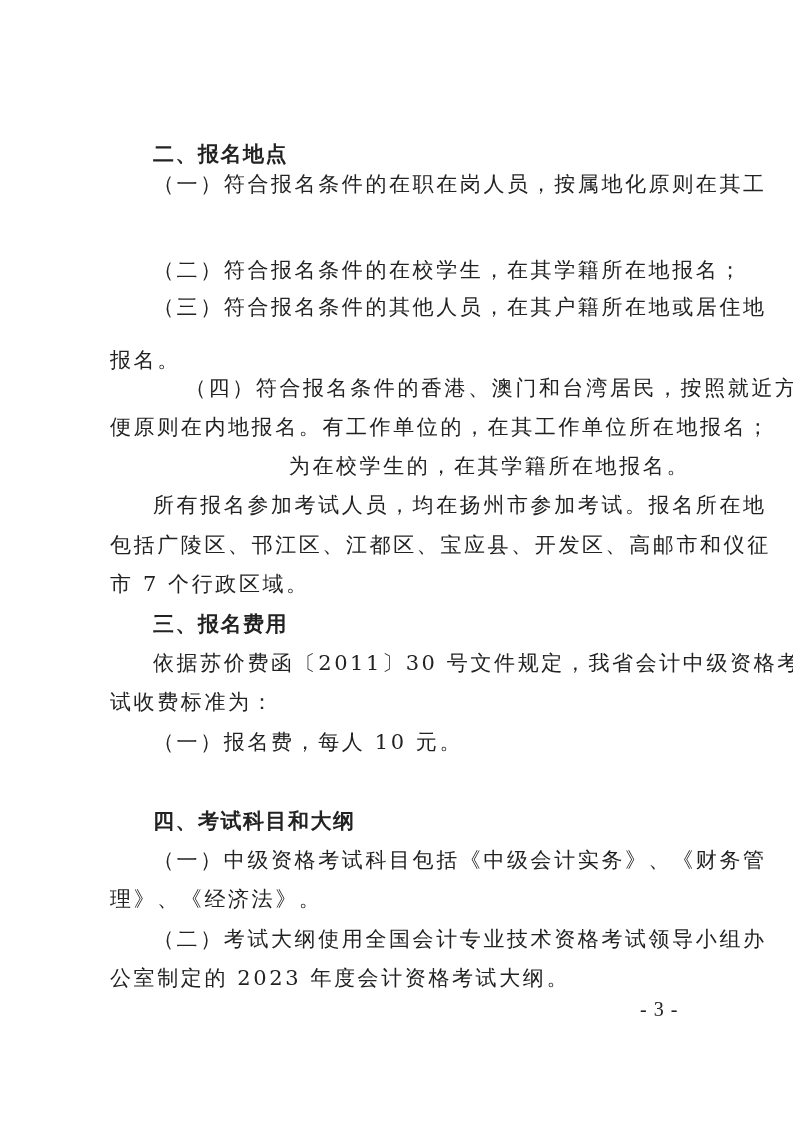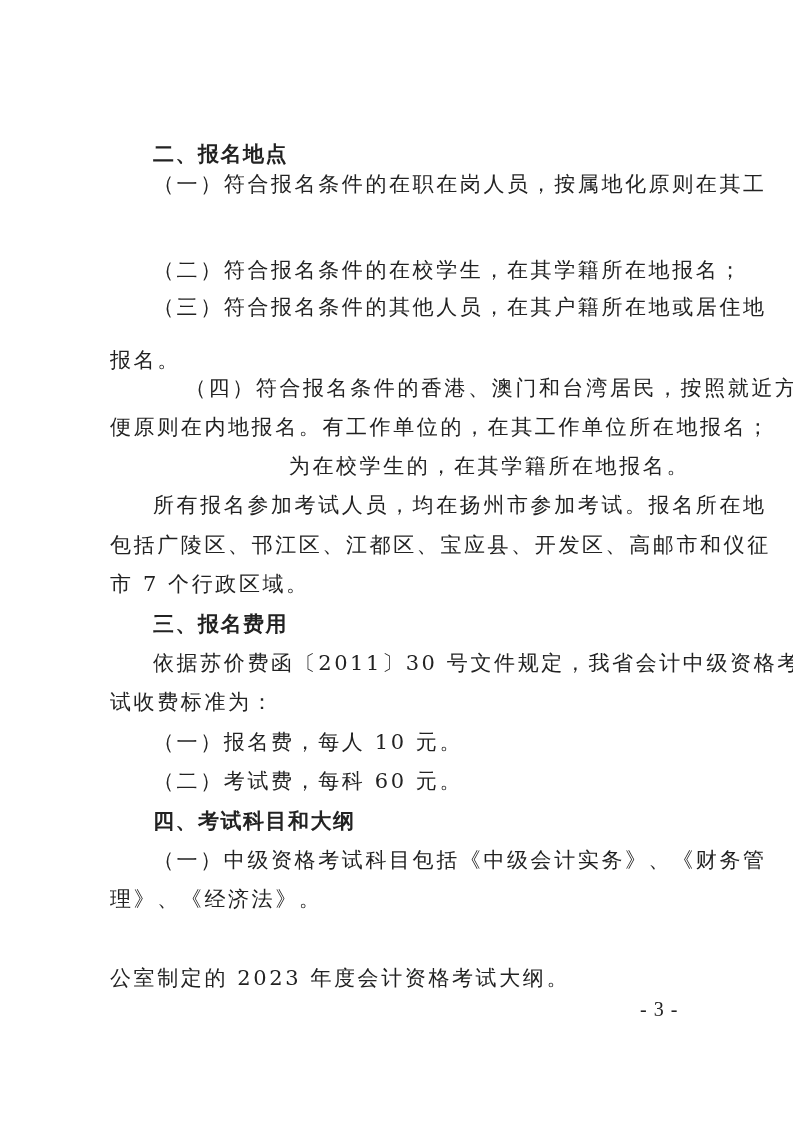--- a/index.html
+++ b/index.html
@@ -26,18 +26,18 @@
     <div class="line indent" style="top: 374px; margin-left: 32px;">（四）符合报名条件的香港、澳门和台湾居民，按照就近方</div>
     <div class="line" style="top: 413px;">便原则在内地报名。有工作单位的，在其工作单位所在地报名；</div>
     <div class="line" style="top: 452px; text-align: right;">为在校学生的，在其学籍所在地报名。</div>
     <div class="line indent" style="top: 491px;">所有报名参加考试人员，均在扬州市参加考试。报名所在地</div>
     <div class="line" style="top: 531px;">包括广陵区、邗江区、江都区、宝应县、开发区、高邮市和仪征</div>
     <div class="line" style="top: 570px;">市 7 个行政区域。</div>
     <div class="line heading indent" style="top: 610px;">三、报名费用</div>
     <div class="line indent" style="top: 649px;">依据苏价费函〔2011〕30 号文件规定，我省会计中级资格考</div>
     <div class="line" style="top: 688px;">试收费标准为：</div>
     <div class="line indent" style="top: 728px;">（一）报名费，每人 10 元。</div>
-    <div class="line indent" style="top: 767px;">（二）考试费，每科 60 元。</div>
     <div class="line heading indent" style="top: 807px;">四、考试科目和大纲</div>
     <div class="line indent" style="top: 846px;">（一）中级资格考试科目包括《中级会计实务》、《财务管</div>
     <div class="line" style="top: 885px;">理》、《经济法》。</div>
+    <div class="line indent" style="top: 925px;">（二）考试大纲使用全国会计专业技术资格考试领导小组办</div>
     <div class="line" style="top: 964px;">公室制定的 2023 年度会计资格考试大纲。</div>
   </div>
 
 </body></html>

